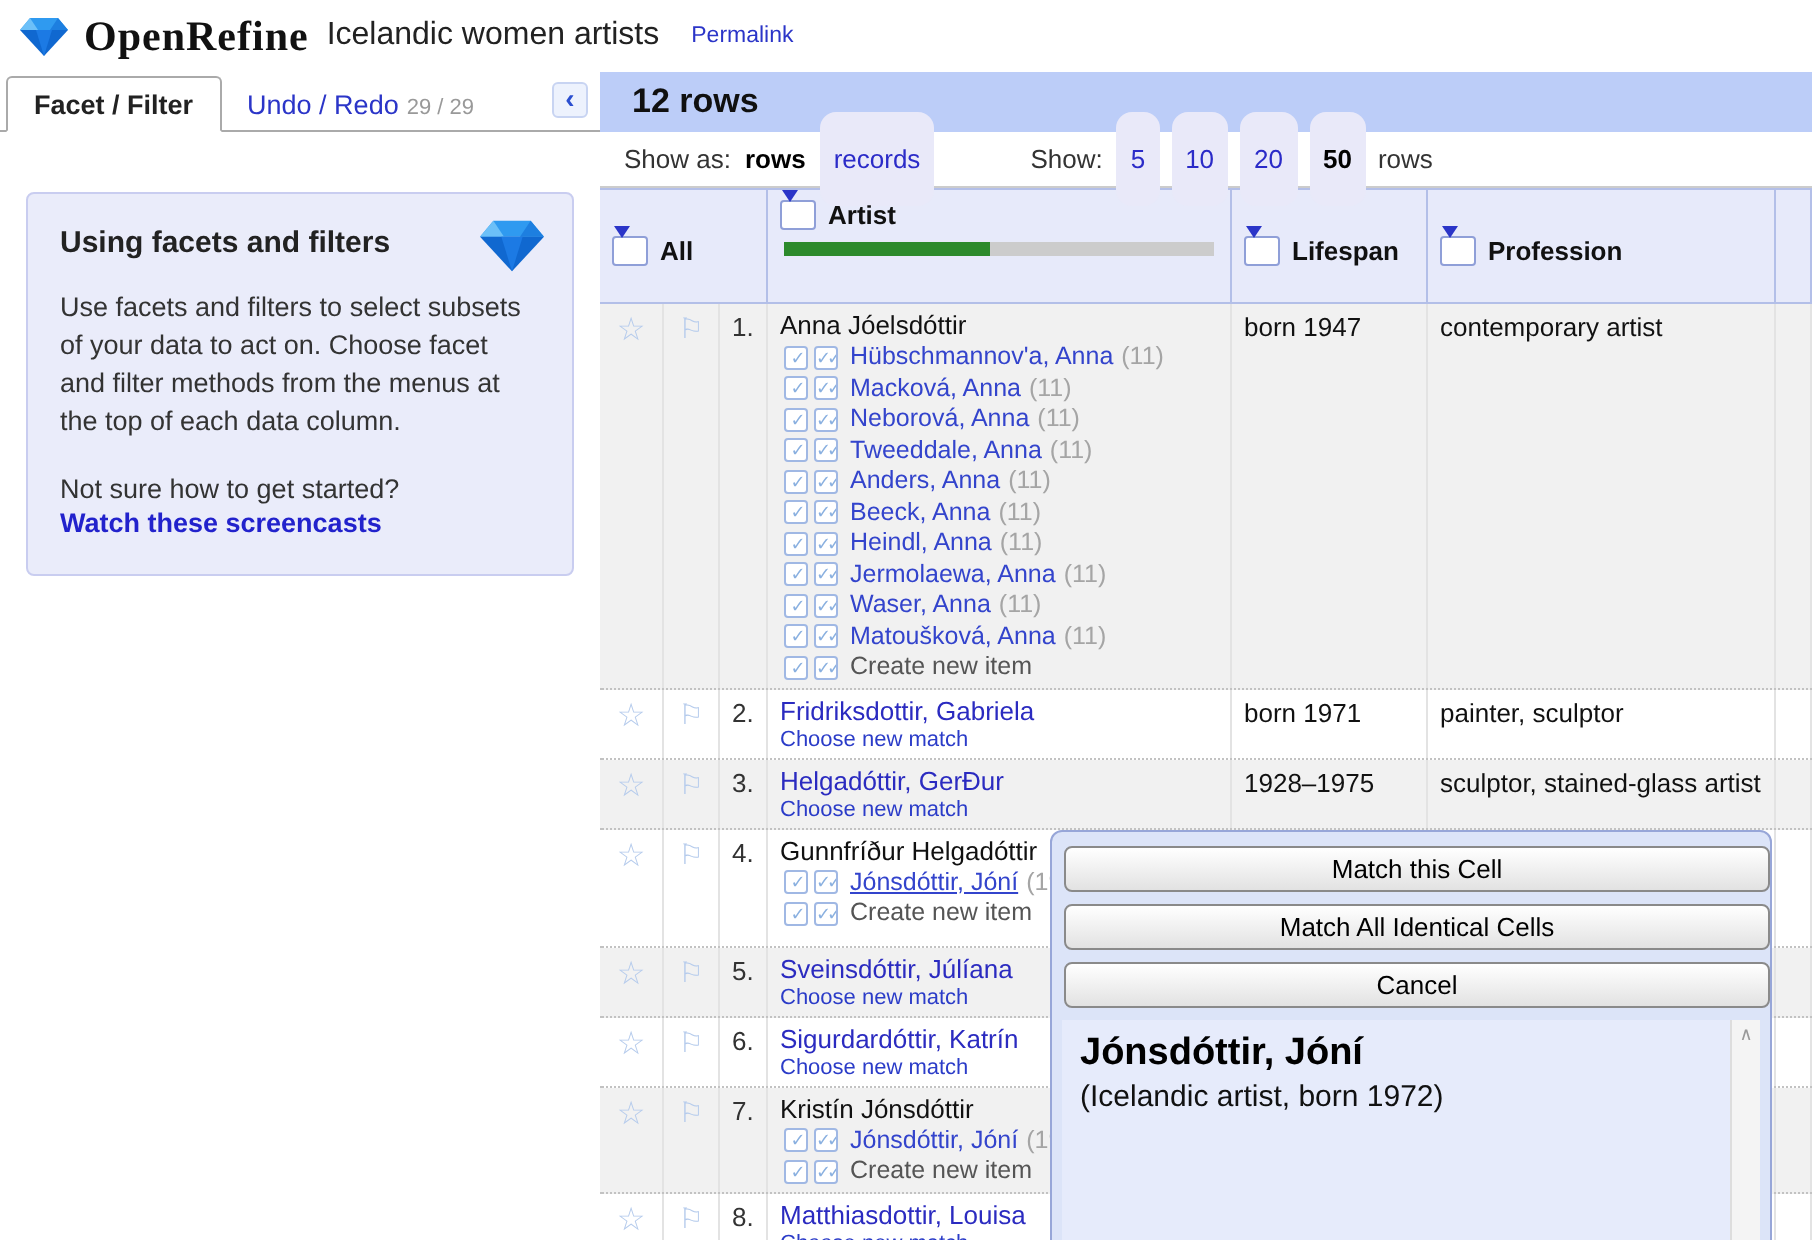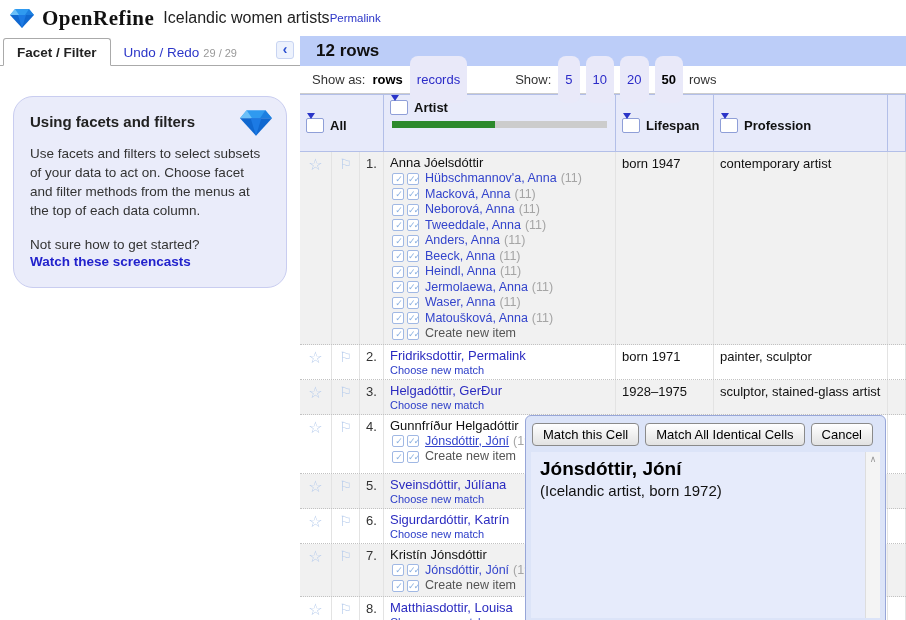--- a/index.html
+++ b/index.html
@@ -4,36 +4,36 @@
 <style>
   * { margin:0; padding:0; box-sizing:border-box; }
   body { font-family:"Liberation Sans", sans-serif; background:#fff; }
   .page { position:relative; width:906px; height:620px; overflow:hidden; background:#fff; }
 
   
   .topbar { height:36px; display:flex; align-items:center; padding-left:10px; background:#fff; }
   .logo { width:24px; height:21px; margin-right:8px; }
   .appname { font-family:"Liberation Serif", serif; font-weight:bold; font-size:21px; color:#111; letter-spacing:0.5px; }
   .projtitle { font-size:16px; color:#222; margin-left:9px; }
-  .permalink { font-size:11.5px; color:#2b35c8; cursor:pointer;text-align:right; }
+  .permalink { font-size:11.5px; color:#2b35c8; margin-left:16px; cursor:pointer;text-align:right; }
 
   .content { display:flex; height:584px; }
   .left { width:300px; background:#fff; position:relative; }
   .main { width:606px; }
 
   
   .tabrow { height:30px; border-bottom:1px solid #aaa; display:flex; align-items:flex-end; position:relative; }
   .tab { font-size:13.5px; padding:6px 13px 5px 13px; cursor:pointer; }
   .tab.active { font-weight:bold; color:#222; background:#fff; border:1px solid #aaa; border-bottom:1px solid #fff; border-radius:3px 3px 0 0; margin:0 0 -1px 3px; }
   .tab.inactive { color:#2b35c8; }
   .tabcount { color:#999; font-size:11px; margin-left:4px; font-weight:normal; }
   .collapse { position:absolute; right:6px; top:5px; width:18px; height:18px; background:#edf2fd; border:1px solid #c8d4f2; border-radius:3px; color:#2b4fd0; font-weight:bold; font-size:14px; line-height:15px; text-align:center; cursor:pointer; }
 
   
-  .helpbox { margin:30px 13px 0 13px; background:#eaecfa; border:1px solid #c9cdf0; border-radius:20px; padding:16px 16px 18px 16px; position:relative; }
+  .helpbox { margin:30px 13px 0 13px; background:#eaecfa; border:1px solid #c9cdf0; border-radius:4px; padding:16px 16px 18px 16px; position:relative; }
   .helptitle { font-size:15px; font-weight:bold; color:#222; margin-bottom:14px; }
   .helpdiamond { position:absolute; top:12px; right:14px; }
   .helpbody { font-size:13.5px; color:#333; line-height:1.42; margin-bottom:14px; }
   .helpq { font-size:13.5px; color:#333; line-height:1.42; }
   .helplink { font-size:13.5px; font-weight:bold; color:#2222cc; cursor:pointer; }
 
   
   .rowsbar { height:30px; background:#bccdf8; display:flex; align-items:center; padding-left:16px; }
   .rowcount { font-size:17px; font-weight:bold; color:#101010; }
   .toolbar { height:28px; border-bottom:1px solid #ccc; display:flex; align-items:center; font-size:13px; color:#333; padding-left:12px; background:#fff; }
@@ -71,21 +71,21 @@
   .choose { display:block; font-size:11px; color:#2b3cc8; line-height:12px; padding-bottom:1px; cursor:pointer; }
   .cand { display:flex; align-items:center; line-height:15.5px; height:15.5px; padding-left:2px; white-space:nowrap; }
   .cbox { width:12px; height:12px; border:1px solid #a0b8e4; border-radius:2px; background:#fff; color:#8ab0e0; font-size:9px; line-height:10px; text-align:center; display:inline-block; margin-right:3px; letter-spacing:-2px; overflow:hidden; cursor:pointer; flex:none; }
   .candlink { color:#3344cc; font-size:12.5px; margin-left:3px; cursor:pointer; }
   .candlink.u { text-decoration:underline; }
   .candcreate { color:#555; font-size:12.5px; margin-left:3px; cursor:pointer; }
   .candcount { color:#a5a5a5; font-size:12.5px; margin-left:4px; }
 
   
   .popup { position:absolute; left:525px; top:415px; width:361px; height:210px; background:#dce4f8; border:1px solid #97a6d8; border-radius:6px 6px 0 0; z-index:5; }
-  .popbtns { display:flex; gap:6px; padding:7px 0 6px 6px; }
+  .popbtns { display:flex; gap:6px; padding:7px 0 6px 6px;flex-direction:column; }
   .pbtn { background:linear-gradient(#ffffff,#e2e2e2); border:1px solid #8a8a8a; border-radius:4px; padding:3px 10px; font-size:13px; color:#000; cursor:pointer; white-space:nowrap; }
   .popcontent { position:relative; margin:0 5px; background:#e6ebfb; height:166px; padding:5px 22px 5px 9px; }
   .ptitle { font-size:19px; font-weight:bold; color:#000; line-height:24px; }
   .psub { font-size:15px; color:#111; line-height:20px; }
   .pscroll { position:absolute; right:0; top:0; bottom:0; width:15px; background:#f4f4f4; border-left:1px solid #ddd; color:#999; font-size:9px; text-align:center; line-height:14px; cursor:pointer; }
 </style>
 </head>
 <body>
 
 <div class="page">
@@ -246,21 +246,21 @@
             <span class="cell lifespan">born 1947</span>
             <span class="cell profession">contemporary artist</span>
             <span class="cell extra"></span>
           </div>
           <div class="trow">
             <span class="cell star">☆</span>
             <span class="cell flag">⚐</span>
             <span class="cell idx">2.</span>
             <div class="cell artist">
               <div class="nameline">
-                <span class="aname link">Fridriksdottir, Permalink</span>
+                <span class="aname link">Fridriksdottir, Gabriela</span>
               </div>
               <span class="choose">Choose new match</span>
             </div>
             <span class="cell lifespan">born 1971</span>
             <span class="cell profession">painter, sculptor</span>
             <span class="cell extra"></span>
           </div>
           <div class="trow">
             <span class="cell star">☆</span>
             <span class="cell flag">⚐</span>

